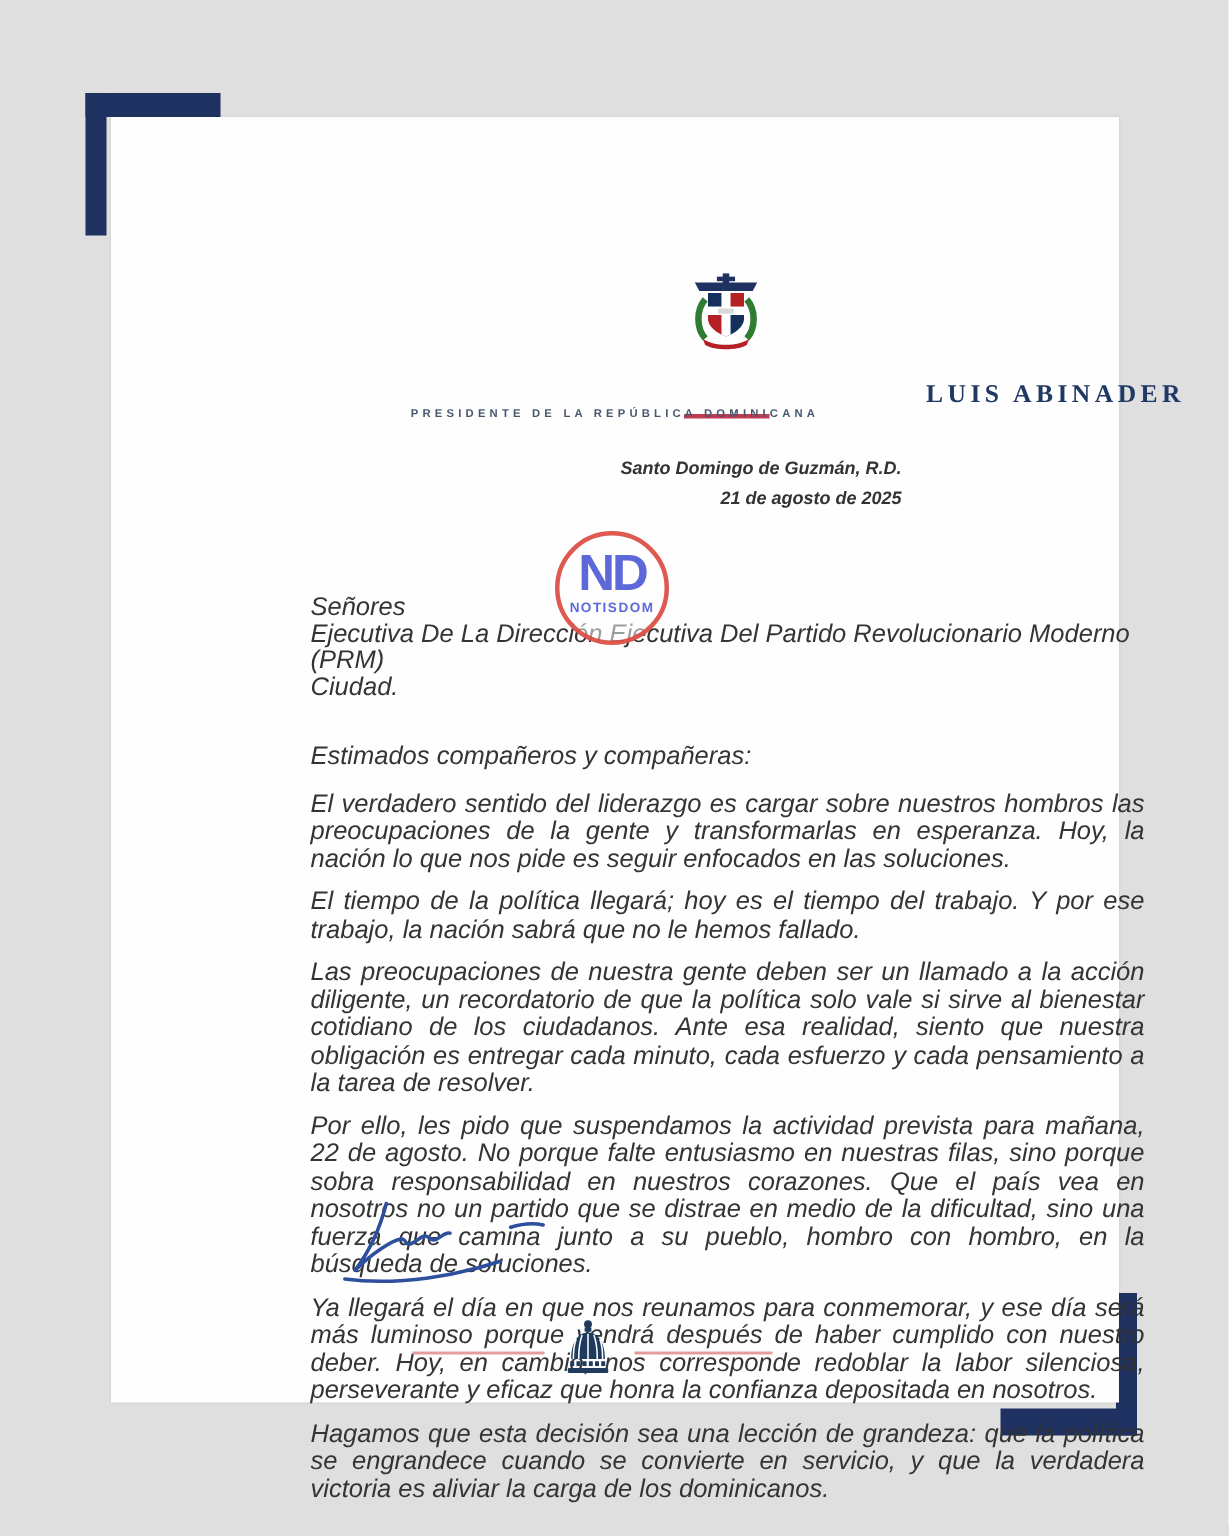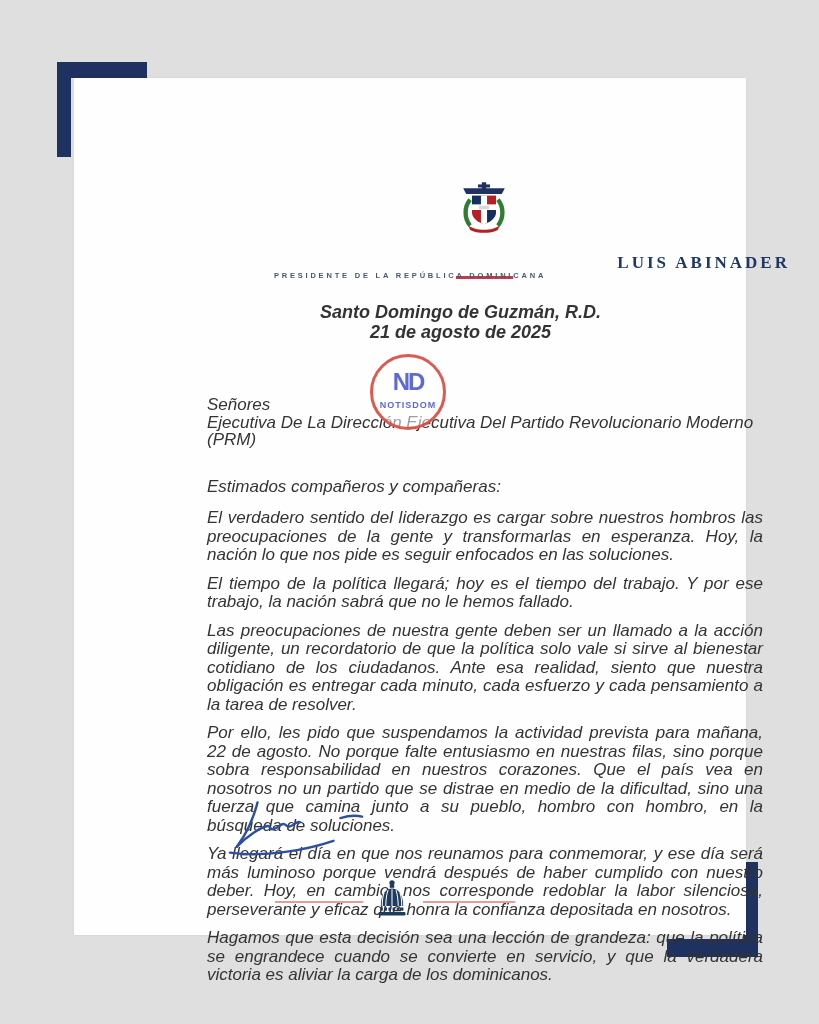--- a/index.html
+++ b/index.html
@@ -26,41 +26,41 @@
     font-family:"Liberation Serif",serif;font-weight:bold;font-size:17px;
     letter-spacing:3px;color:#1f3864;margin-left:44px;
   }
   .name-rule{position:absolute;left:382px;top:198px;width:57px;height:3px;background:#c43a50;}
   .pres-title{
     position:absolute;left:0;top:193px;width:100%;text-align:center;
     font-size:7.5px;letter-spacing:2.8px;color:#47586e;font-weight:bold;
   }
   
   .dateline{
-    position:absolute;top:225px;right:145px;text-align:center;
-    font-style:italic;font-weight:bold;font-size:18px;line-height:19.5px;color:#333;
+    position:absolute;top:225px;right:145px;text-align:right;
+    font-style:italic;font-weight:bold;font-size:12px;line-height:19.5px;color:#333;
   }
   
   .content{
     position:absolute;left:133px;top:318px;width:556px;
     font-style:italic;font-size:17px;color:#343434;
   }
   .recipient{line-height:17.5px;margin:0 0 29px 0;}
   .recipient .bold{font-weight:normal;}
   .salutation{margin:0 0 13px 0;line-height:18.5px;}
   .content p.para{margin:0 0 10px 0;line-height:18.5px;text-align:justify;}
   .closing{margin:0;line-height:18.5px;}
   
   .watermark{
     position:absolute;left:370px;top:354px;width:76px;height:76px;border-radius:50%;
     border:3px solid #dd5248;background:rgba(255,255,255,0.55);box-sizing:border-box;
     opacity:0.95;text-align:center;
   }
   .wm-initials{
-    font-weight:800;font-size:24px;letter-spacing:-2px;color:#5560d8;
+    font-weight:800;font-size:34px;letter-spacing:-2px;color:#5560d8;
     margin-top:8px;line-height:34px;font-family:"Liberation Sans",sans-serif;
   }
   .wm-label{font-weight:bold;font-size:9px;letter-spacing:1px;color:#5560d8;margin-top:1px;}
   
   .signature{position:absolute;left:222px;top:797px;width:148px;height:64px;}
   
   .footer-line{position:absolute;height:2px;background:#e59c9c;top:901px;}
   .fl-left{left:275px;width:88px;}
   .fl-right{left:423px;width:92px;}
   .dome{position:absolute;left:377px;top:879px;width:30px;height:39px;}
@@ -104,20 +104,21 @@
 
     <div class="dateline">
       <div>Santo Domingo de Guzmán, R.D.</div>
       <div>21 de agosto de 2025</div>
     </div>
 
     <div class="content">
       <div class="recipient">
         <div>Señores</div>
         <div><span>Ejecutiva </span><span class="bold">De La Dirección Ejecutiva Del Partido Revolucionario Moderno (PRM)</span></div>
+        <div>Ciudad.</div>
       </div>
 
       <p class="salutation">Estimados compañeros y compañeras:</p>
 
       <p class="para">El verdadero sentido del liderazgo es cargar sobre nuestros hombros las preocupaciones de la gente y transformarlas en esperanza. Hoy, la nación lo que nos pide es seguir enfocados en las soluciones.</p>
       <p class="para">El tiempo de la política llegará; hoy es el tiempo del trabajo. Y por ese trabajo, la nación sabrá que no le hemos fallado.</p>
       <p class="para">Las preocupaciones de nuestra gente deben ser un llamado a la acción diligente, un recordatorio de que la política solo vale si sirve al bienestar cotidiano de los ciudadanos. Ante esa realidad, siento que nuestra obligación es entregar cada minuto, cada esfuerzo y cada pensamiento a la tarea de resolver.</p>
       <p class="para">Por ello, les pido que suspendamos la actividad prevista para mañana, 22 de agosto. No porque falte entusiasmo en nuestras filas, sino porque sobra responsabilidad en nuestros corazones. Que el país vea en nosotros no un partido que se distrae en medio de la dificultad, sino una fuerza que camina junto a su pueblo, hombro con hombro, en la búsqueda de soluciones.</p>
       <p class="para">Ya llegará el día en que nos reunamos para conmemorar, y ese día será más luminoso porque vendrá después de haber cumplido con nuestro deber. Hoy, en cambio, nos corresponde redoblar la labor silenciosa, perseverante y eficaz que honra la confianza depositada en nosotros.</p>
       <p class="para">Hagamos que esta decisión sea una lección de grandeza: que la política se engrandece cuando se convierte en servicio, y que la verdadera victoria es aliviar la carga de los dominicanos.</p>

